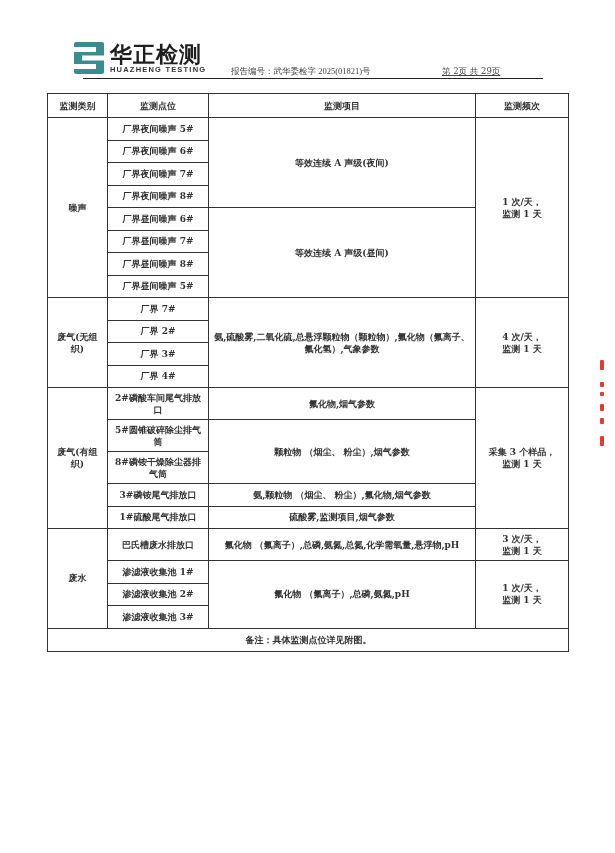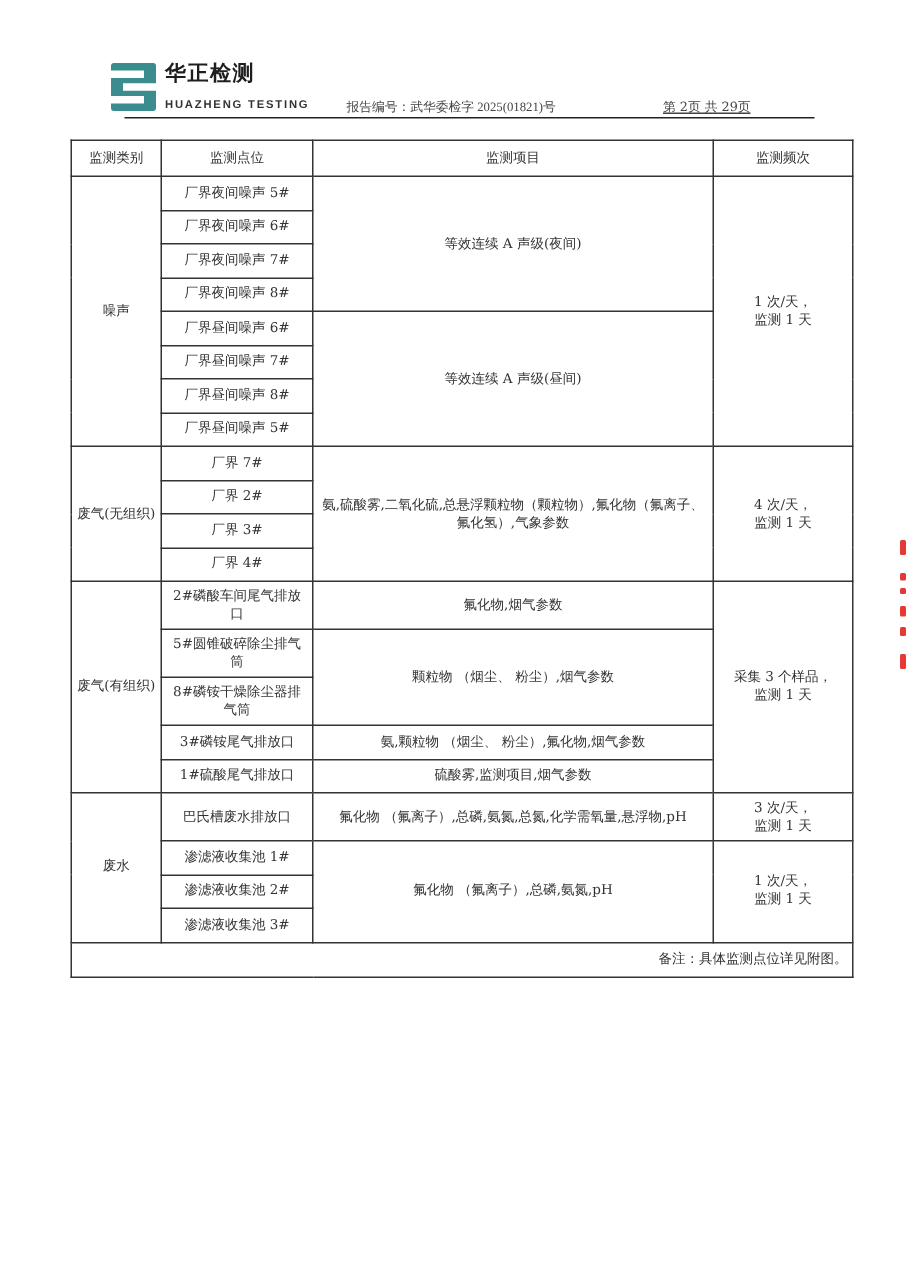--- a/index.html
+++ b/index.html
@@ -1,36 +1,36 @@
 <!DOCTYPE html>
 <html><head>
 <meta charset="utf-8">
 <style>
   html, body { margin: 0; padding: 0; background: #ffffff; }
   body { width: 615px; height: 853px; position: relative; overflow: hidden;
          font-family: "DejaVu Serif", "Liberation Serif", serif; color: #222; }
   .header { position: absolute; left: 70px; top: 40px; width: 472px; height: 40px; }
   .logo-mark { position: absolute; left: 4px; top: 2px; width: 30px; height: 32px; }
   .logo-cn { position: absolute; left: 40px; top: 0px; font-family: "DejaVu Sans", sans-serif;
-             font-weight: bold; font-size: 14px; letter-spacing: 1px; color: #1e1e1e; text-align: right; }
+             font-weight: bold; font-size: 22px; letter-spacing: 1px; color: #1e1e1e; text-align: right; }
   .logo-en { position: absolute; left: 40px; top: 25px; font-family: Liberation Sans, sans-serif;
              font-weight: bold; font-size: 7.5px; letter-spacing: 1.2px; color: #333; }
   .report-no { position: absolute; left: 161px; top: 26px; font-size: 8.5px; color: #444; white-space: nowrap; font-family: Liberation Serif, serif; }
   .page-no { position: absolute; left: 372px; top: 26px; font-size: 8.5px; color: #444; white-space: nowrap; text-decoration: underline; }
   .header-rule { position: absolute; left: 83px; top: 78px; width: 460px; height: 1px; background: #222; }
 
   .table-wrap { position: absolute; left: 47px; top: 93px; width: 521px; }
   table { border-collapse: collapse; width: 521px; table-layout: fixed; font-size: 9px; }
   td, th { border: 1px solid #333; text-align: center; vertical-align: middle; padding: 0 3px;
-           font-weight: normal; line-height: 12px; color: #333; }
+           font-weight: bold; line-height: 12px; color: #333; }
   table { border: 1.5px solid #333; }
   th { height: 23px; }
   .r24 { height: 22.5px; }
   .r34 { height: 32px; }
-  .note { text-align: right; padding-left: 4px; height: 22px; }
+  .note { text-align: center; padding-left: 4px; height: 22px; }
   .stamp-edge { position: absolute; left: 600px; top: 360px; width: 6px; height: 86px; }
   .stamp-edge span { position: absolute; left: 0; width: 4px; background: #e53935; border-radius: 1px; }
 </style>
 </head>
 <body>
 
 <div class="header">
   <svg class="logo-mark" viewBox="0 0 30 32">
     <rect x="0" y="0" width="30" height="32" rx="2" fill="#3b8c8f"></rect>
     <rect x="0" y="5" width="22" height="5" fill="#ffffff"></rect>

